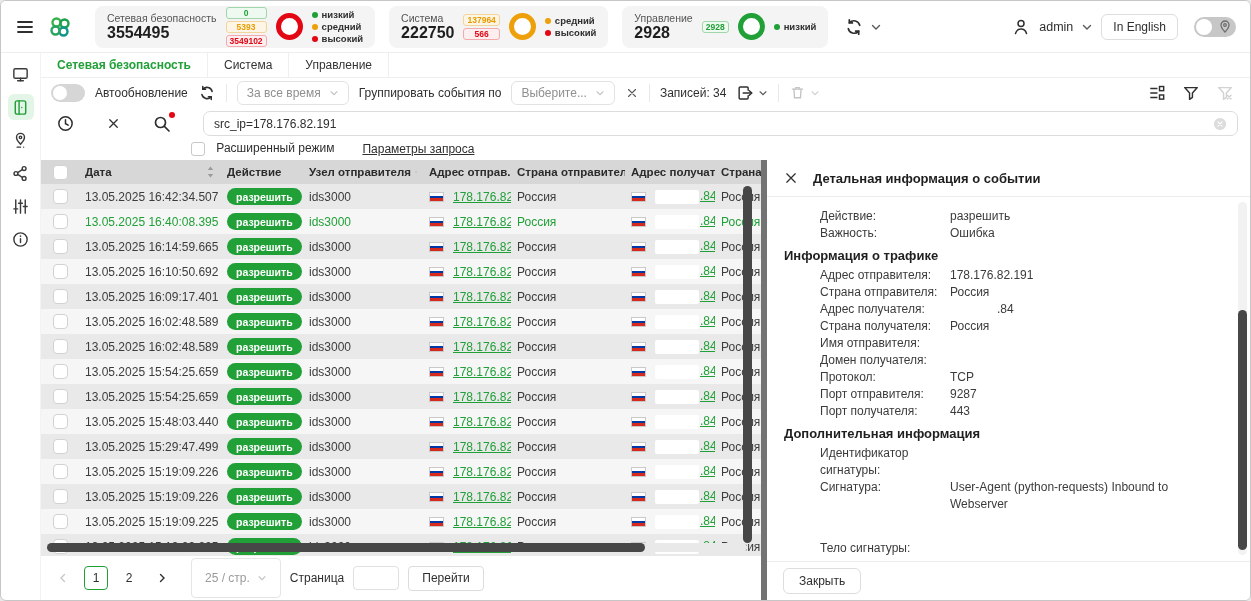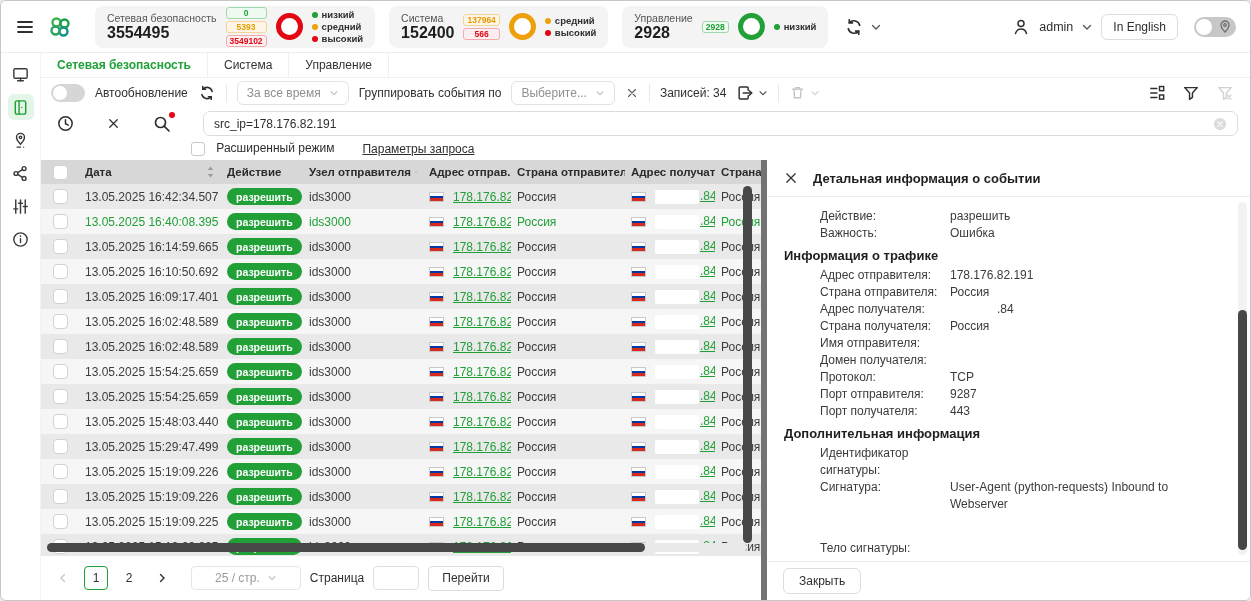--- a/index.html
+++ b/index.html
@@ -102,21 +102,21 @@
   .htrack { position:absolute; left:4px; right:14px; bottom:48px; height:9px; background:#e9e9e9; border-radius:5px; }
   .hthumb { position:absolute; left:6px; width:598px; bottom:48px; height:9px; background:#474747; border-radius:5px; cursor:pointer; }
   .vthumb { position:absolute; right:9px; top:26px; bottom:57px; width:9px; background:#474747; border-radius:5px; cursor:pointer; }
 
   .pager { position:absolute; left:0; right:0; bottom:0; height:44px; display:flex; align-items:center;
            gap:9px; padding-left:10px; background:#fff; font-size:12px; color:#2f2f2f; }
   .page-btn { min-width:24px; height:24px; border-radius:4px; display:flex; align-items:center;
               justify-content:center; cursor:pointer; padding:0 4px; }
   .page-btn.current { border:1px solid #21a038; }
   .nav-dis { color:#c9c9c9; }
-  .psize { border:1px solid #e5e5e5; border-radius:4px; height:24px; padding:0 23px; color:#9a9a9a;
+  .psize { border:1px solid #e5e5e5; border-radius:4px; height:40px; padding:0 13px; color:#9a9a9a;
            display:flex; align-items:center; gap:7px; margin-left:8px; cursor:pointer; }
   .pinput { width:46px; height:24px; border:1px solid #e0e0e0; border-radius:4px; background:#fff; }
   .go-btn { height:25px; border:1px solid #dcdcdc; border-radius:4px; background:#fff; padding:0 13px;
             font-size:12px; color:#2f2f2f; cursor:pointer; }
 
   
   .panel { width:489px; border-left:6px solid #737373; display:flex; flex-direction:column;
            position:relative; background:#fff; }
   .panel-head { height:37px; display:flex; align-items:center; gap:15px; padding:0 17px;
                 border-bottom:1px solid #ececec; flex-shrink:0; }
@@ -168,21 +168,21 @@
           <div class="ring" style="border-color:#e30613"></div>
           <div class="card-legend">
             <span class="leg"><span class="dot" style="background:#21a038"></span>низкий</span>
             <span class="leg"><span class="dot" style="background:#eda00a"></span>средний</span>
             <span class="leg"><span class="dot" style="background:#e30613"></span>высокий</span>
           </div>
         </div>
         <div class="card">
           <div class="card-main">
             <div class="card-title">Система</div>
-            <div class="card-value">152400</div>
+            <div class="card-value">222750</div>
           </div>
           <div class="card-badges">
             <span class="mini-badge orange">137964</span>
             <span class="mini-badge red">566</span>
           </div>
           <div class="ring" style="border-color:#eda00a"></div>
           <div class="card-legend">
             <span class="leg"><span class="dot" style="background:#eda00a"></span>средний</span>
             <span class="leg"><span class="dot" style="background:#e30613"></span>высокий</span>
           </div>

